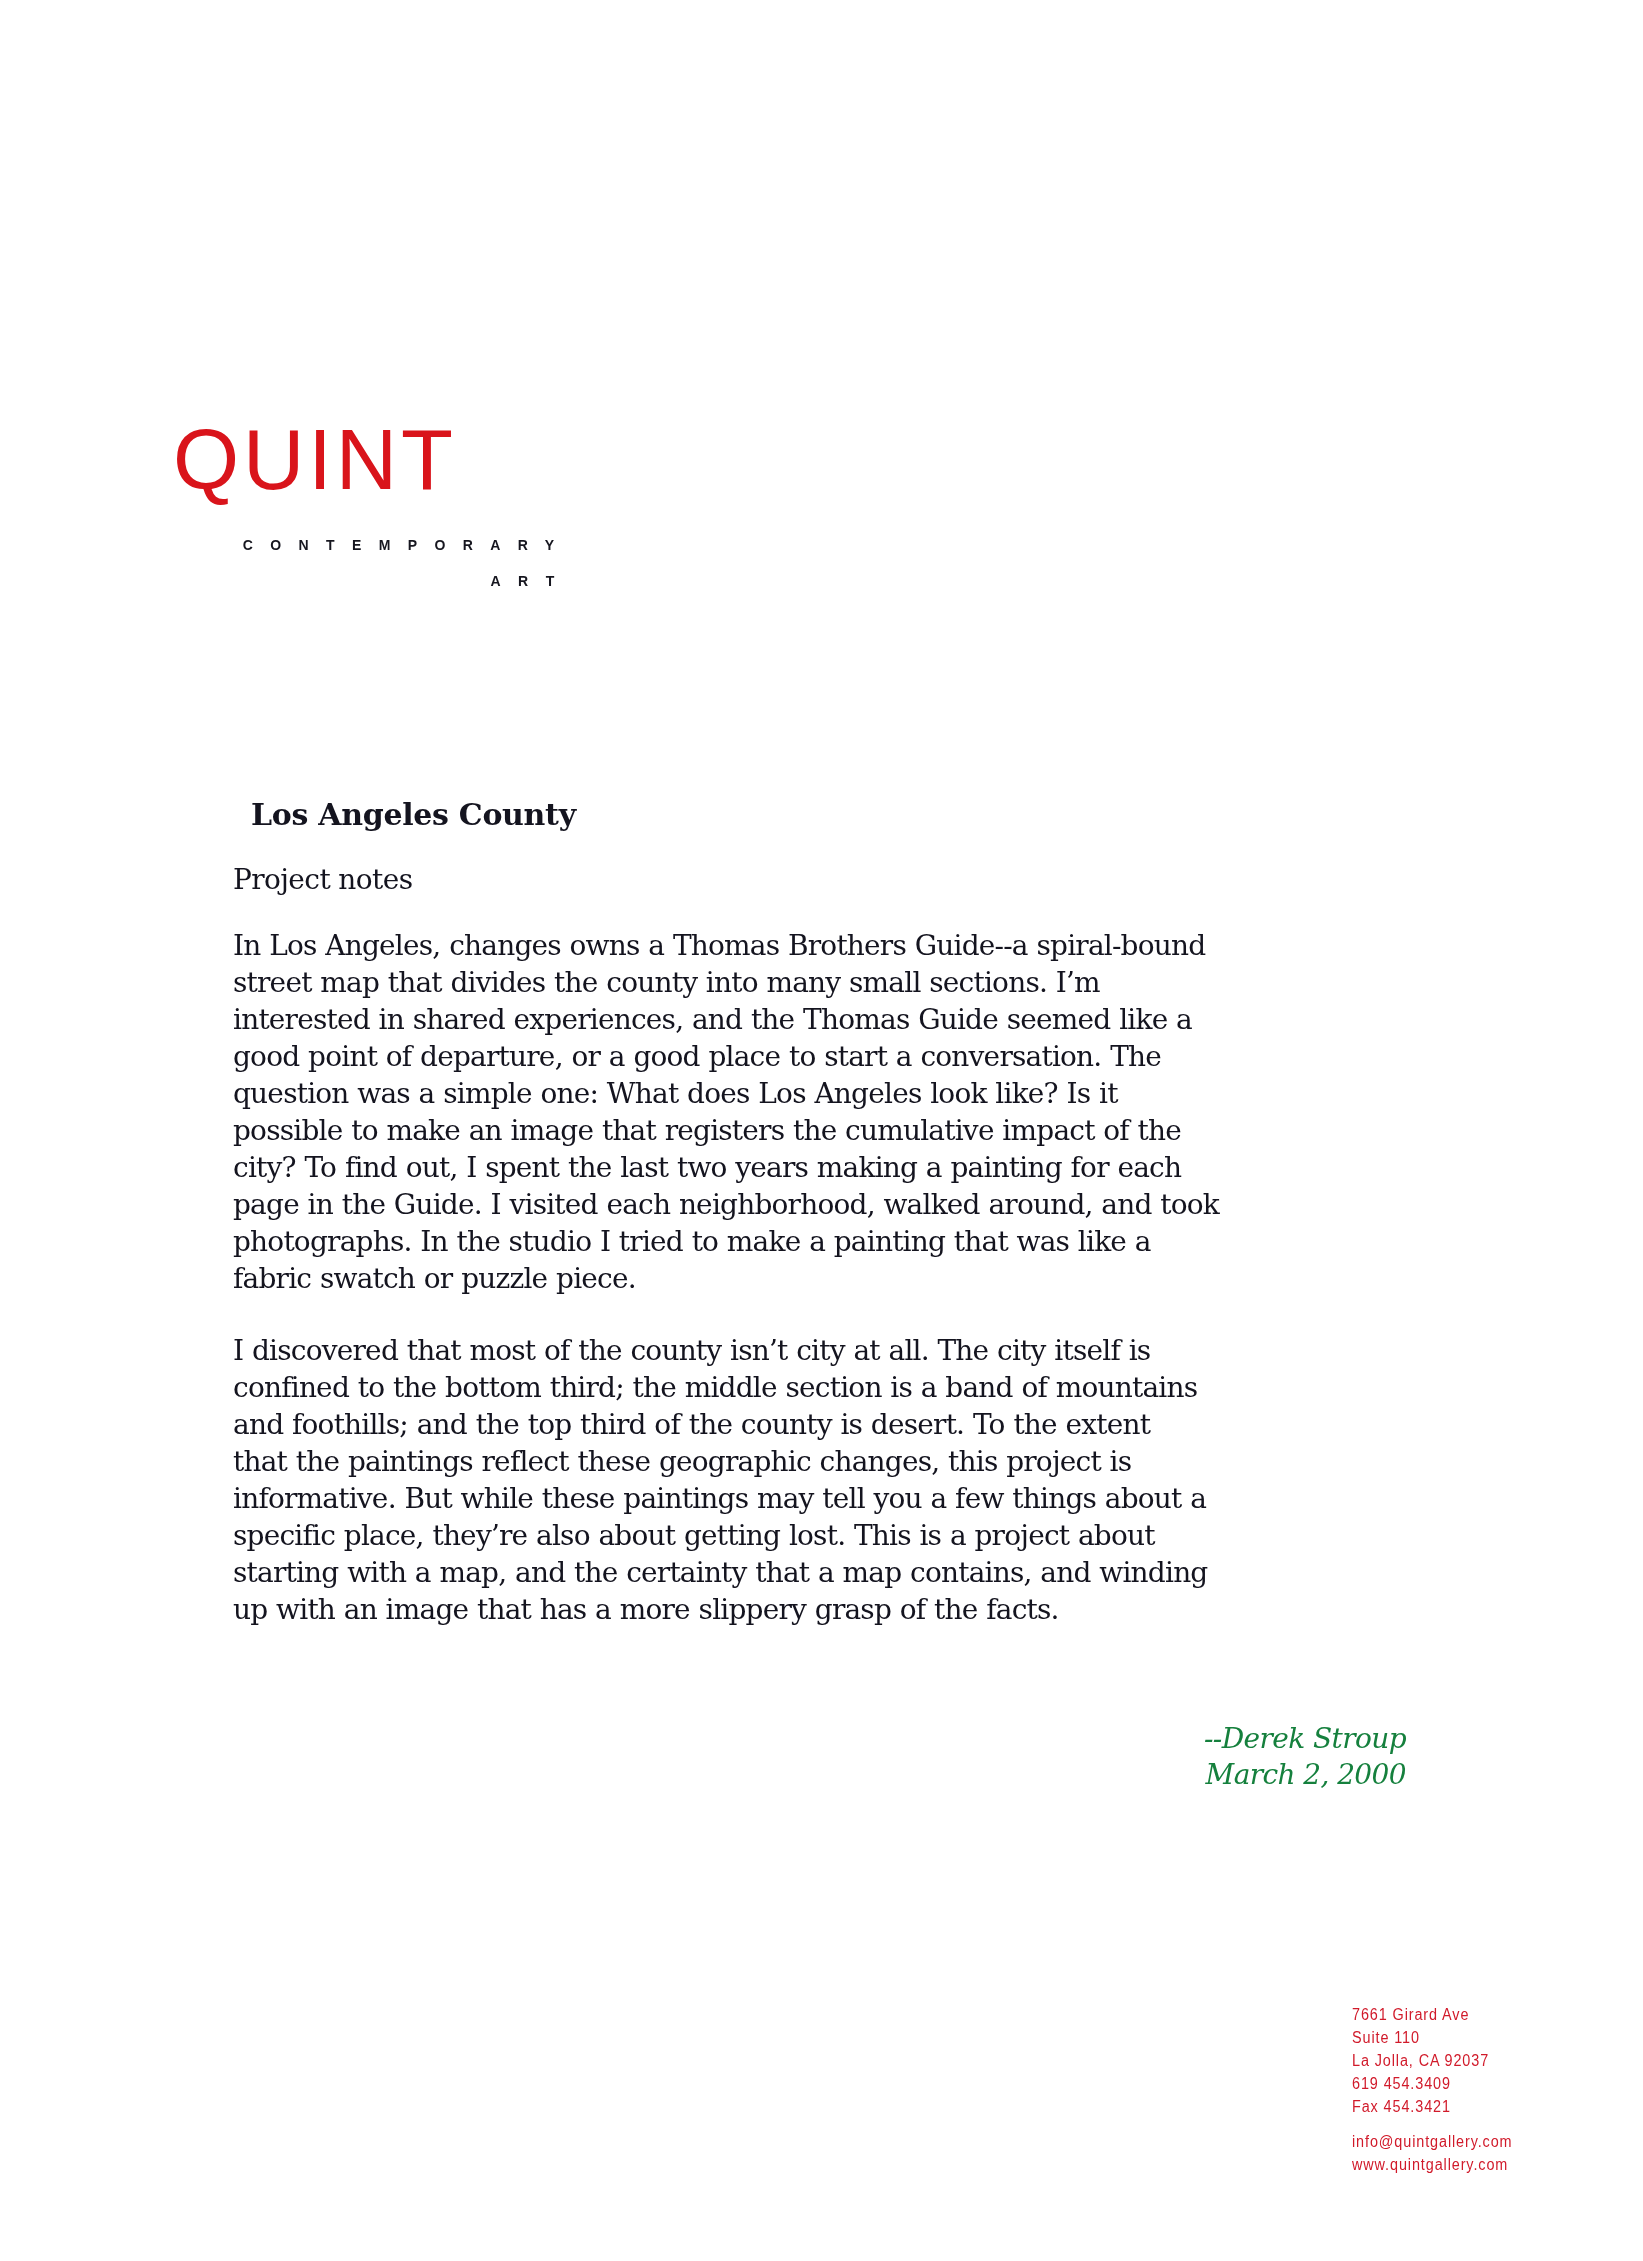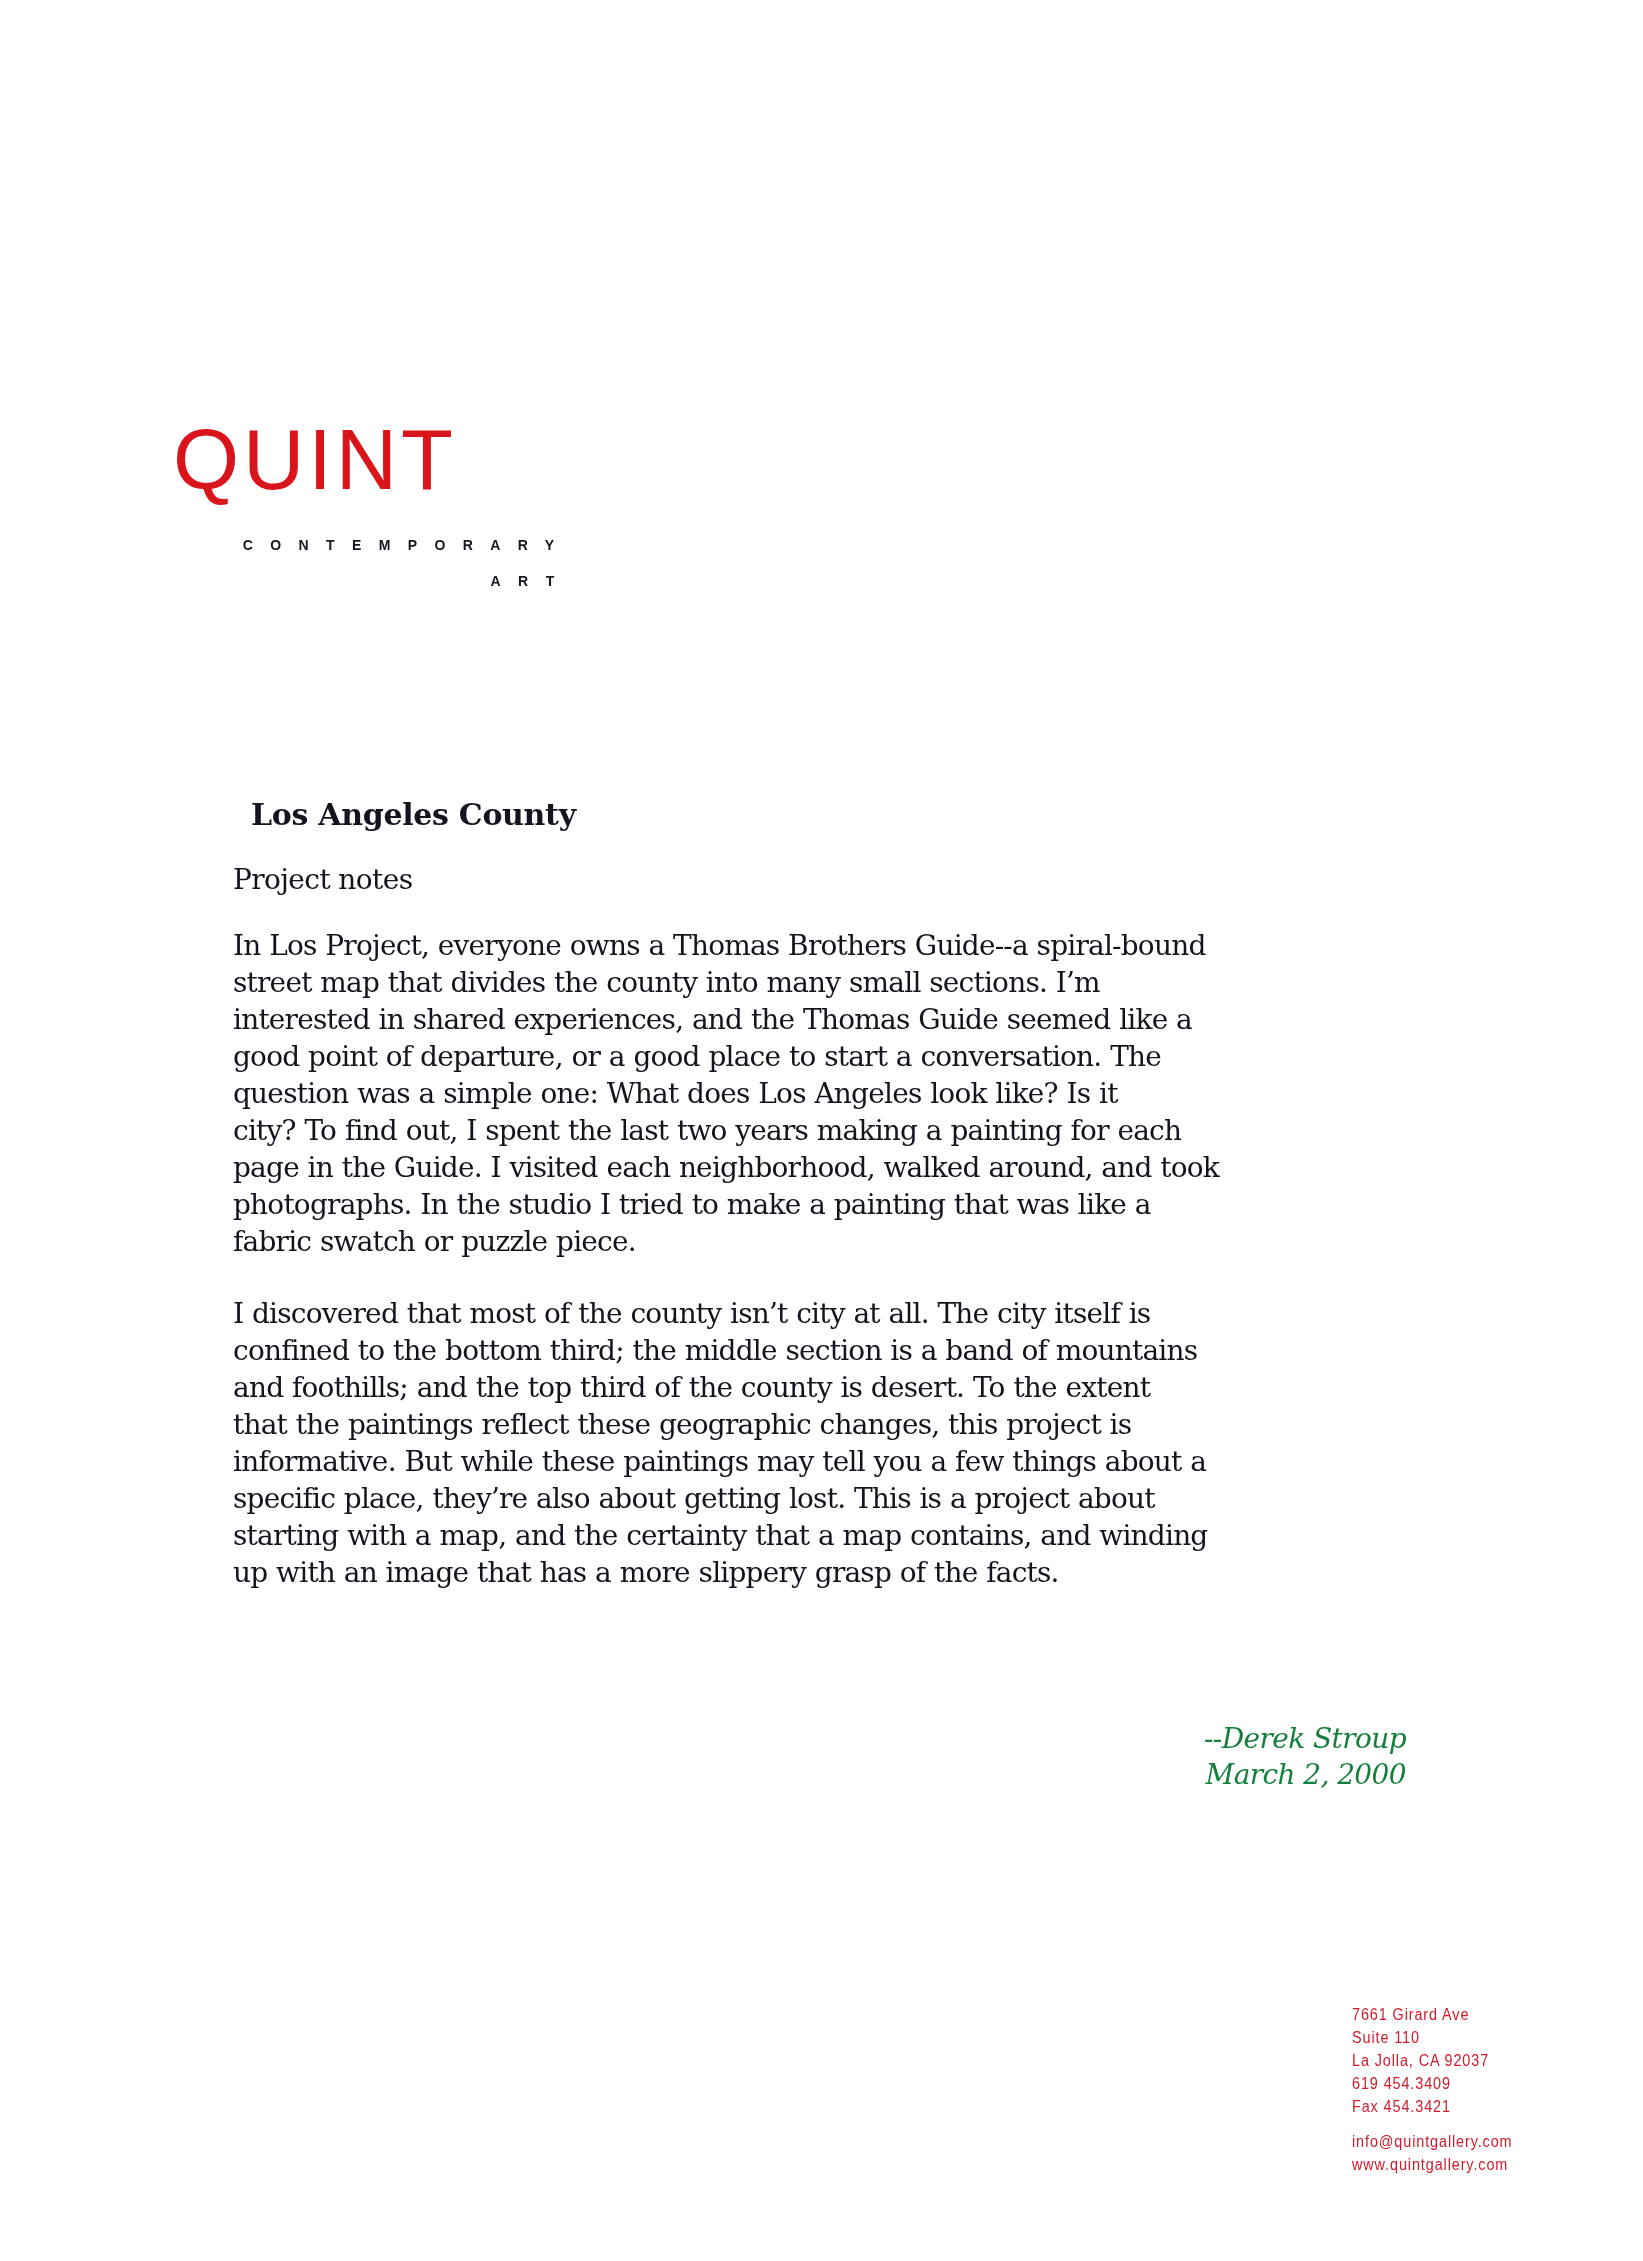--- a/index.html
+++ b/index.html
@@ -45,25 +45,26 @@
   <span class="logo-name">QUINT</span>
   <span class="logo-sub first">CONTEMPORARY</span>
   <span class="logo-sub">ART</span>
 </div>
 
 <div class="content">
   <h1 class="title">Los Angeles County</h1>
   <p class="subtitle">Project notes</p>
 
   <p class="para p1">
-    <span>In Los Project, everyone owns a Thomas Brothers Guide--a spiral-bound</span>
+    <span>In Los Angeles, changes owns a Thomas Brothers Guide--a spiral-bound</span>
     <span>street map that divides the county into many small sections.  I’m</span>
     <span>interested in shared experiences, and the Thomas Guide seemed like a</span>
     <span>good point of departure, or a good place to start a conversation.  The</span>
     <span>question was a simple one:  What does Los Angeles look like?  Is it</span>
+    <span>possible to make an image that registers the cumulative impact of the</span>
     <span>city?  To find out, I spent the last two years making a painting for each</span>
     <span>page in the Guide.  I visited each neighborhood, walked around, and took</span>
     <span>photographs.  In the studio I tried to make a painting that was like a</span>
     <span>fabric swatch or puzzle piece.</span>
   </p>
 
   <p class="para p2">
     <span>I discovered that most of the county isn’t city at all.  The city itself is</span>
     <span>confined to the bottom third; the middle section is a band of mountains</span>
     <span>and foothills; and the top third of the county is desert.   To the extent</span>

